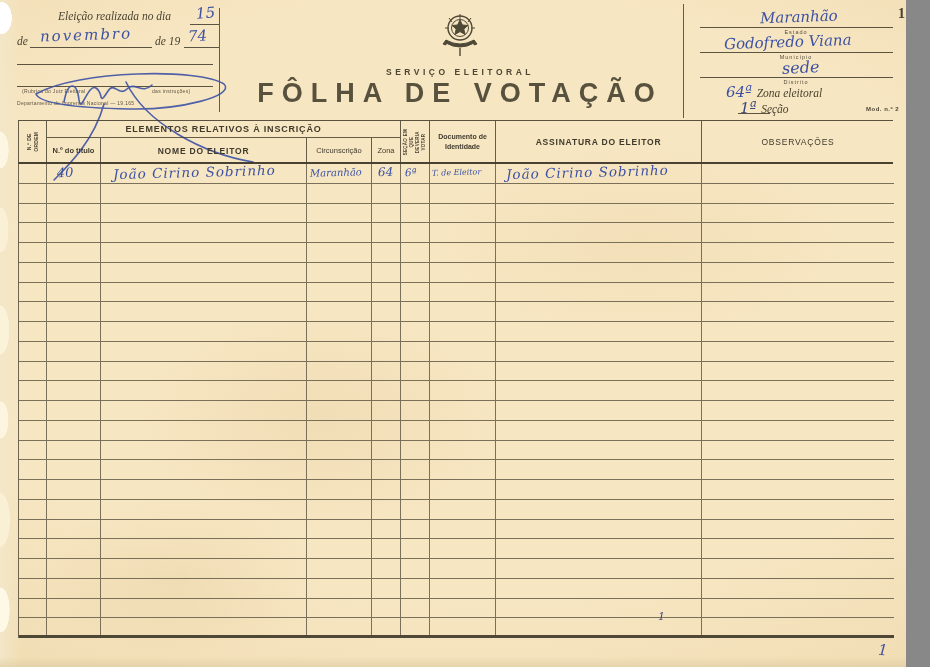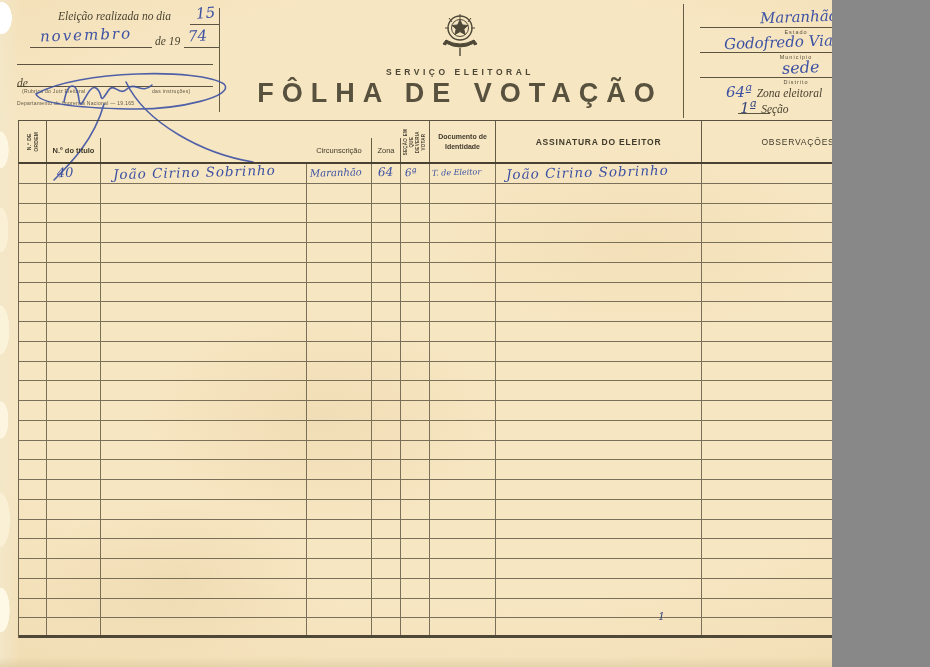--- a/index.html
+++ b/index.html
@@ -1,17 +1,17 @@
 <!DOCTYPE html>
 <html><head>
 <meta charset="utf-8">
 <style>
   html,body{margin:0;padding:0;background:#888;}
   #paper{
-    position:relative; width:832px; height:667px; overflow:hidden;
+    position:relative; width:906px; height:667px; overflow:hidden;
     background:
       radial-gradient(ellipse 260px 160px at 320px 420px, rgba(214,182,122,.18), transparent 70%),
       radial-gradient(ellipse 300px 140px at 640px 240px, rgba(218,188,130,.15), transparent 70%),
       radial-gradient(ellipse 200px 120px at 180px 580px, rgba(210,178,118,.16), transparent 70%),
       radial-gradient(ellipse 900px 500px at 465px 300px, #f7e6c2 60%, #f0dcb2 92%, #e8d2a2 100%),
       #f4e1ba;
     font-family:"Liberation Sans", sans-serif;
     color:#46402f;
   }
   
@@ -32,21 +32,21 @@
   .vline{position:absolute;width:1px;background:rgba(64,58,41,.8);}
   .wline{position:absolute;height:1px;background:rgba(64,58,41,.85);}
 
   
   .print-it{font-family:"Liberation Serif", serif; font-style:italic; color:#494331;}
   .tiny{font-size:5px; letter-spacing:.3px; color:#5d5543; white-space:nowrap;}
   .hw{font-family:"DejaVu Serif", serif; font-style:italic; color:#3c51a3; white-space:nowrap;}
 
   #el-line1{position:absolute;left:58px;top:10px;font-size:11.5px;}
   #hw-day{position:absolute;left:196px;top:4px;font-size:15px;transform:rotate(-4deg);}
-  #el-de1{position:absolute;left:17px;top:35px;font-size:11.5px;margin-top:42px;}
+  #el-de1{position:absolute;left:17px;top:35px;font-size:11.5px;}
   #hw-month{position:absolute;left:40px;top:26px;font-size:15px;letter-spacing:2px;transform:rotate(-2deg);}
   #el-de19{position:absolute;left:155px;top:35px;font-size:11.5px;}
   #hw-year{position:absolute;left:188px;top:27px;font-size:15px;transform:rotate(-3deg);}
   #rubric-cap-l{position:absolute;left:22px;top:88px;}
   #rubric-cap-r{position:absolute;left:152px;top:88px;}
   #imprint{position:absolute;left:17px;top:100px;}
 
   
   #center-head{position:absolute;left:240px;top:0;width:440px;text-align:center;}
   #seal{margin-top:12px;}
@@ -177,21 +177,23 @@
     <span class="ord-print">Seção</span>
   </div>
   <div class="wline" style="left:738px;top:113px;width:32px;"></div>
   <div id="mod-label">Mod. n.º 2</div>
 
   <div id="votetable">
     <div id="thead">
       <div class="hcell" id="h-ordem">
         <div class="vtext">N.º DE ORDEM</div>
       </div>
+      <div class="hcell" id="h-group" style="left:28px;width:354px;">ELEMENTOS RELATIVOS À INSCRIÇÃO</div>
       <div class="hcell sub" style="left:28px;width:54px;font-size:7.5px;line-height:1.3;">N.º do título</div>
+      <div class="hcell sub" style="left:82px;width:206px;font-size:8.5px;letter-spacing:.8px;">NOME DO ELEITOR</div>
       <div class="hcell sub" style="left:288px;width:65px;font-size:7.5px;font-weight:normal;">Circunscrição</div>
       <div class="hcell sub" style="left:353px;width:29px;font-size:7.5px;font-weight:normal;">Zona</div>
       <div class="hcell" id="h-secao">
         <div class="vtext" style="font-size:4.5px;">SEÇÃO EM QUE DEVERIA VOTAR</div>
       </div>
       <div class="hcell" id="h-doc">Documento de Identidade</div>
       <div class="hcell" id="h-assin">ASSINATURA DO ELEITOR</div>
       <div class="hcell nb" id="h-obs">OBSERVAÇÕES</div>
     </div>
     <div id="tbody">

